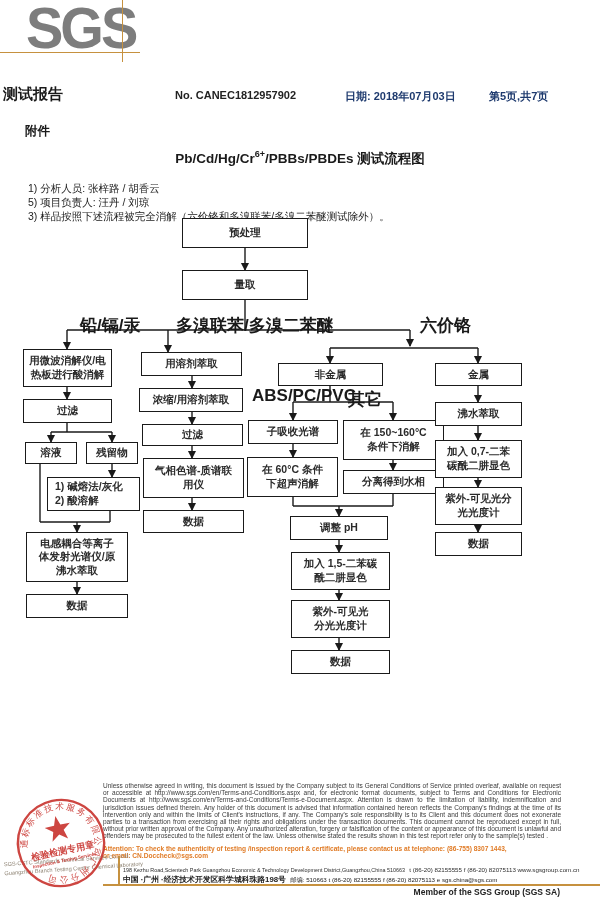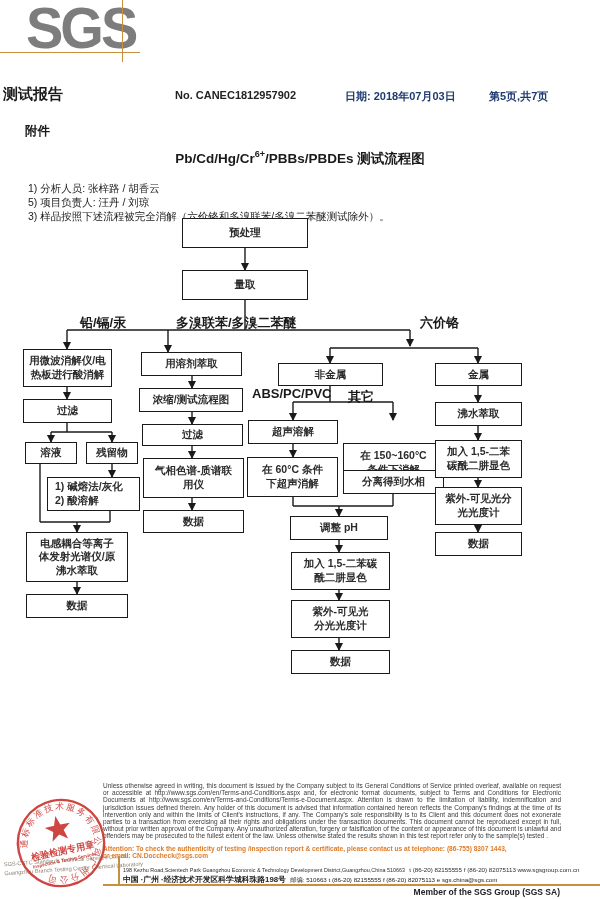--- a/index.html
+++ b/index.html
@@ -32,21 +32,21 @@
   .flow-title sup{font-size:9px;}
   .notes{position:absolute;left:28px;top:181px;font-size:10.5px;line-height:14px;color:#222;}
   
   .fc{position:absolute;left:0;top:210px;width:548px;height:480px;}
   .fc svg{position:absolute;left:0;top:0;}
   .fc svg polyline{fill:none;stroke:var(--line_black);stroke-width:1.4;}
   .fc-box{position:absolute;border:1.5px solid var(--line_black);background:#fff;
           display:flex;align-items:center;justify-content:center;text-align:center;
           white-space:pre-line;font-size:10.5px;font-weight:bold;color:#2b2b2b;line-height:1.3;}
   .fc-box.left{justify-content:flex-start;text-align:left;padding-left:7px;}
-  .fc-label{position:absolute;font-size:13px;font-weight:bold;white-space:nowrap;color:#1a1a1a;}
+  .fc-label{position:absolute;font-size:17px;font-weight:bold;white-space:nowrap;color:#1a1a1a;}
   
   .disclaimer{position:absolute;left:103px;top:782px;width:458px;font-size:6.5px;
               line-height:7.2px;text-align:justify;color:var(--footer_gray);}
   .attention{position:absolute;left:103px;top:845px;width:470px;font-size:6.6px;line-height:7.4px;
              font-weight:bold;color:var(--attention_orange);}
   .addr-vline{position:absolute;left:118px;top:856px;width:1.5px;height:28px;background:var(--accent_tan);}
   .addr-hline{position:absolute;left:103px;top:884px;width:497px;height:1.5px;background:var(--accent_tan);}
   .addr-row1{position:absolute;left:123px;top:858px;width:477px;white-space:nowrap;color:#2e2e2e;}
   .addr-row1 .a{font-size:5.4px;}
   .addr-row1 .b{font-size:6.2px;}
@@ -142,41 +142,41 @@
         <div class="fc-box" style="left: 23px; top: 189px; width: 89px; height: 24px;">过滤</div>
         <div class="fc-box" style="left: 25px; top: 232px; width: 52px; height: 22px;">溶液</div>
         <div class="fc-box" style="left: 86px; top: 232px; width: 52px; height: 22px;">残留物</div>
         <div class="fc-box left" style="left: 47px; top: 267px; width: 93px; height: 34px;">1)  碱熔法/灰化
 2)  酸溶解</div>
         <div class="fc-box" style="left: 26px; top: 322px; width: 102px; height: 50px;">电感耦合等离子
 体发射光谱仪/原
 沸水萃取</div>
         <div class="fc-box" style="left: 26px; top: 384px; width: 102px; height: 24px;">数据</div>
         <div class="fc-box" style="left: 141px; top: 142px; width: 101px; height: 24px;">用溶剂萃取</div>
-        <div class="fc-box" style="left: 139px; top: 178px; width: 104px; height: 24px;">浓缩/测试流程图</div>
+        <div class="fc-box" style="left: 139px; top: 178px; width: 104px; height: 24px;">浓缩/用溶剂萃取</div>
         <div class="fc-box" style="left: 142px; top: 214px; width: 101px; height: 22px;">过滤</div>
         <div class="fc-box" style="left: 143px; top: 248px; width: 101px; height: 40px;">气相色谱-质谱联
 用仪</div>
         <div class="fc-box" style="left: 143px; top: 300px; width: 101px; height: 23px;">数据</div>
         <div class="fc-box" style="left: 278px; top: 153px; width: 105px; height: 23px;">非金属</div>
-        <div class="fc-box" style="left: 248px; top: 210px; width: 90px; height: 24px;">超声溶解</div>
+        <div class="fc-box" style="left: 248px; top: 210px; width: 90px; height: 24px;">子吸收光谱</div>
         <div class="fc-box" style="left: 247px; top: 247px; width: 91px; height: 40px;">在 60°C 条件
 下超声消解</div>
-        <div class="fc-box" style="left: 343px; top: 210px; width: 101px; height: 40px; margin-top: 23px;">在 150~160°C
+        <div class="fc-box" style="left: 343px; top: 210px; width: 101px; height: 40px;">在 150~160°C
 条件下消解</div>
         <div class="fc-box" style="left: 343px; top: 260px; width: 101px; height: 24px;">分离得到水相</div>
         <div class="fc-box" style="left: 290px; top: 306px; width: 98px; height: 24px;">调整 pH</div>
         <div class="fc-box" style="left: 291px; top: 342px; width: 99px; height: 38px;">加入 1,5-二苯碳
 酰二肼显色</div>
         <div class="fc-box" style="left: 291px; top: 390px; width: 99px; height: 38px;">紫外-可见光
 分光光度计</div>
         <div class="fc-box" style="left: 291px; top: 440px; width: 99px; height: 24px;">数据</div>
         <div class="fc-box" style="left: 435px; top: 153px; width: 87px; height: 23px;">金属</div>
         <div class="fc-box" style="left: 435px; top: 192px; width: 87px; height: 24px;">沸水萃取</div>
-        <div class="fc-box" style="left: 435px; top: 230px; width: 87px; height: 38px;">加入 1,5-二苯
+        <div class="fc-box" style="left: 435px; top: 230px; width: 87px; height: 38px;">加入 0,7-二苯
 碳酰二肼显色</div>
         <div class="fc-box" style="left: 435px; top: 277px; width: 87px; height: 38px;">紫外-可见光分
 光光度计</div>
         <div class="fc-box" style="left: 435px; top: 322px; width: 87px; height: 24px;">数据</div>
         <div class="fc-label" style="left: 80px; top: 104px;">铅/镉/汞</div>
         <div class="fc-label" style="left: 176px; top: 104px;">多溴联苯/多溴二苯醚</div>
         <div class="fc-label" style="left: 420px; top: 104px;">六价铬</div>
         <div class="fc-label" style="left: 252px; top: 176px;">ABS/PC/PVC</div>
         <div class="fc-label" style="left: 348px; top: 178px;">其它</div>
       </div>

